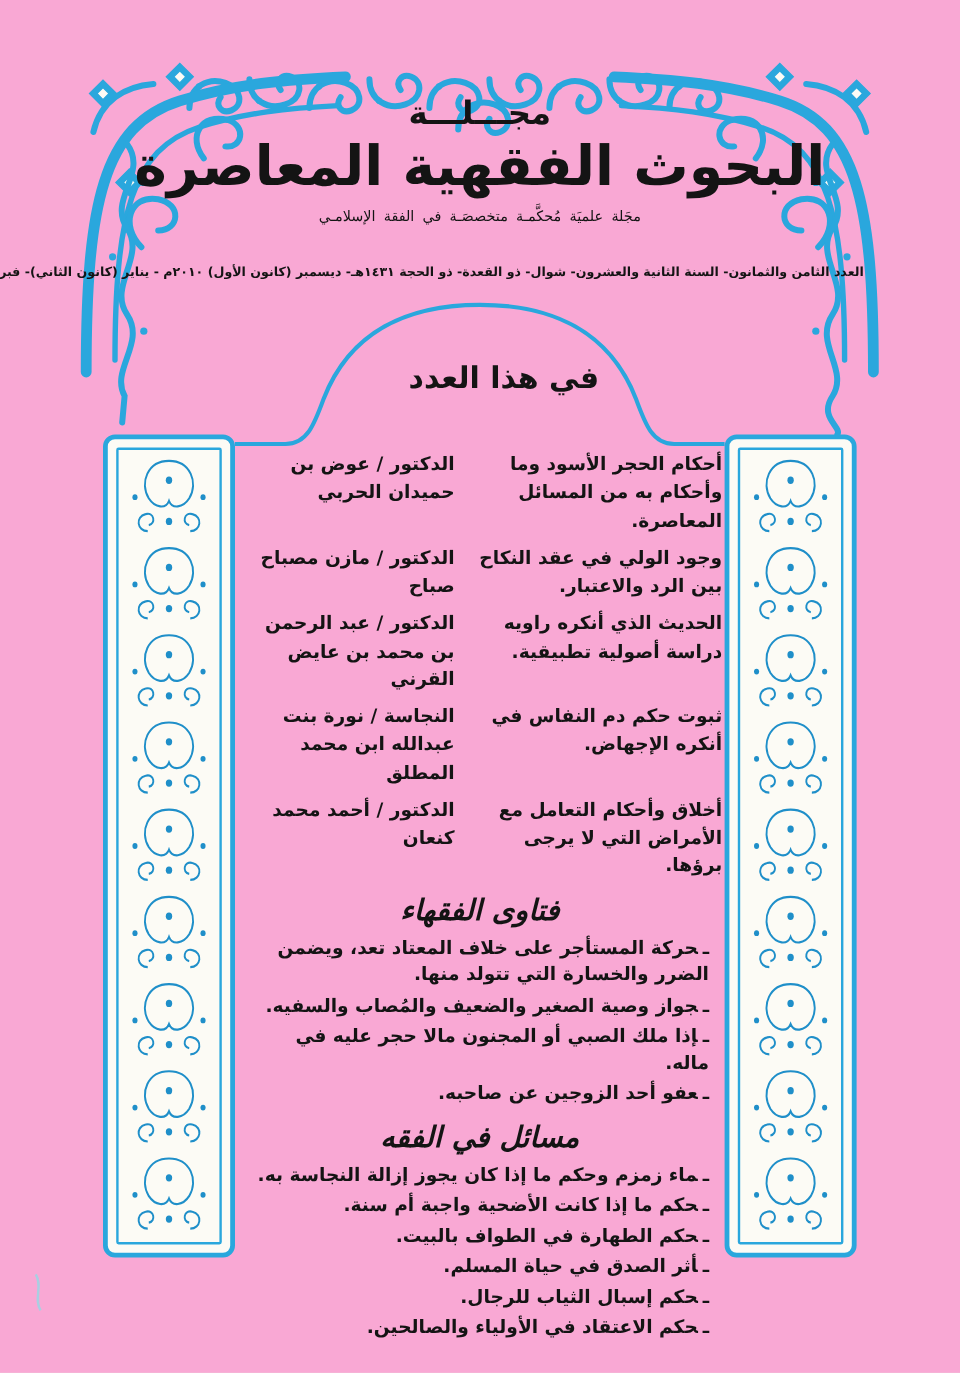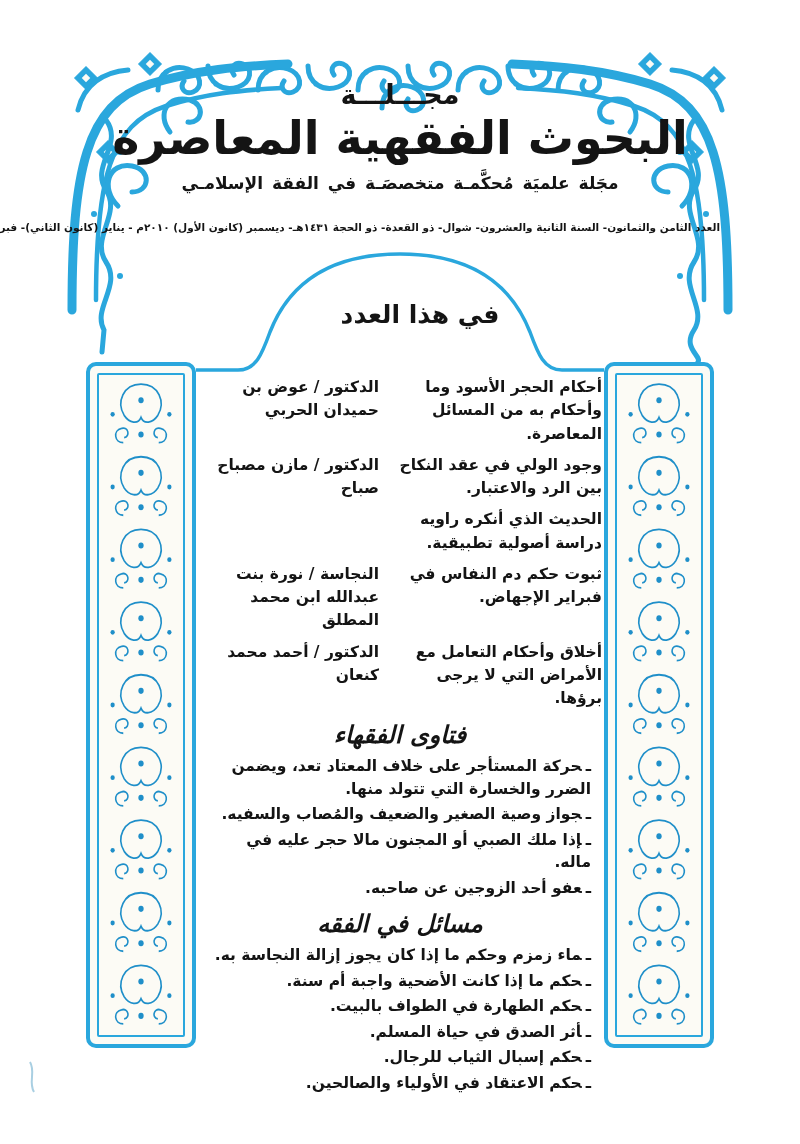--- a/index.html
+++ b/index.html
@@ -1,32 +1,32 @@
 <!DOCTYPE html>
 <html lang="ar"><head>
 <meta charset="utf-8">
 <style>
   html,body{margin:0;padding:0;}
   body{background:#e8e8e4;}
   .page{
     position:relative;
     width:800px;height:1144px;
     margin:0 auto;
-    background:#ffffff;
+    background:#f9a8d4;
     overflow:hidden;
     font-family:"DejaVu Sans",sans-serif;
     color:#141414;
     direction:rtl;
   }
   .ornament-svg{position:absolute;inset:0;pointer-events:none;}
   
   .masthead{position:absolute;top:80px;left:110px;right:110px;text-align:center;}
   .kicker{font-size:27px;font-weight:bold;letter-spacing:1px;line-height:1.1;}
   .main-title{font-size:46px;font-weight:bold;line-height:1.15;margin-top:2px;letter-spacing:-1px;}
-  .subtitle{font-size:17px;font-weight:bold;margin-top:8px;word-spacing:3px;}
+  .subtitle{font-size:12px;font-weight:normal;margin-top:8px;word-spacing:3px;}
   .issue-line{position:absolute;top:221px;left:80px;right:80px;text-align:center;
     font-size:10.5px;font-weight:bold;white-space:nowrap;}
   
   .toc-heading{position:absolute;top:300px;left:0;right:0;text-align:center;
     font-size:25px;font-weight:bold;padding-left:40px;}
   
   .col{position:absolute;top:362px;width:110px;height:686px;box-sizing:border-box;
     border:4px solid #2aa7dd;border-radius:10px;padding:7px;background:#fcfbf5;}
   .col.left{left:86px;}
   .col.right{left:604px;}
@@ -156,23 +156,24 @@
     <div class="toc-row">
       <div class="toc-article">أحكام الحجر الأسود وما وأحكام به من المسائل المعاصرة.</div>
       <div class="toc-author">الدكتور / عوض بن حميدان الحربي</div>
     </div>
     <div class="toc-row">
       <div class="toc-article">وجود الولي في عقد النكاح بين الرد والاعتبار.</div>
       <div class="toc-author">الدكتور / مازن مصباح صباح</div>
     </div>
     <div class="toc-row">
       <div class="toc-article">الحديث الذي أنكره راويه دراسة أصولية تطبيقية.</div>
+      <div class="toc-author">الدكتور / عبد الرحمن بن محمد بن عايض القرني</div>
     </div>
     <div class="toc-row">
-      <div class="toc-article">ثبوت حكم دم النفاس في فبراير الإجهاض.</div>
+      <div class="toc-article">ثبوت حكم دم النفاس في أنكره الإجهاض.</div>
       <div class="toc-author">النجاسة / نورة بنت عبدالله ابن محمد المطلق</div>
     </div>
     <div class="toc-row">
       <div class="toc-article">أخلاق وأحكام التعامل مع الأمراض التي لا يرجى برؤها.</div>
       <div class="toc-author">الدكتور / أحمد محمد كنعان</div>
     </div>
 
     <div class="section-heading">فتاوى الفقهاء</div>
     <div class="bullet-item"><span class="bullet-dash">ـ</span><span>حركة المستأجر على خلاف المعتاد تعد، ويضمن الضرر والخسارة التي تتولد منها.</span></div>
     <div class="bullet-item"><span class="bullet-dash">ـ</span><span>جواز وصية الصغير والضعيف والمُصاب والسفيه.</span></div>

